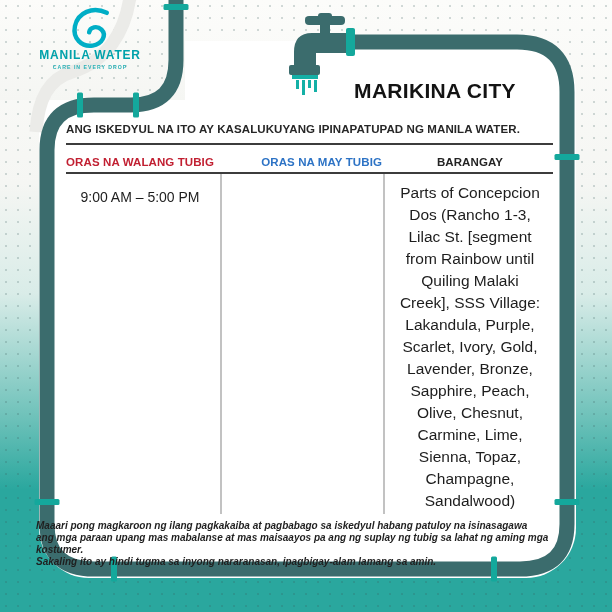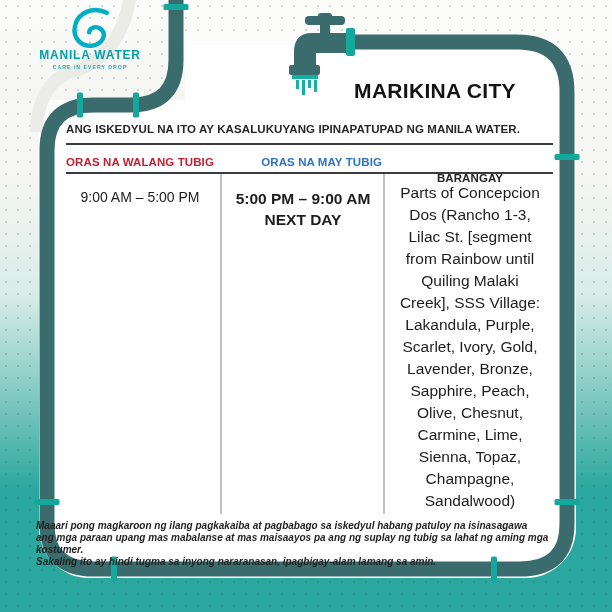--- a/index.html
+++ b/index.html
@@ -122,29 +122,27 @@
 </svg>
 
 <div class="content">
   <div class="city">MARIKINA CITY</div>
   <div class="notice">ANG ISKEDYUL NA ITO AY KASALUKUYANG IPINAPATUPAD NG MANILA WATER.</div>
 
   <div class="rule rule-top"></div>
 
   <div class="hdr hdr-1" style="color: rgb(193, 31, 49);">ORAS NA WALANG TUBIG</div>
   <div class="hdr hdr-2" style="color: rgb(45, 115, 197);">ORAS NA MAY TUBIG</div>
-  <div class="hdr hdr-3" style="color: rgb(36, 36, 36); margin-top: 16px;">BARANGAY</div>
+  <div class="hdr hdr-3" style="color: rgb(36, 36, 36);">BARANGAY</div>
 
   <div class="rule rule-header"></div>
   <div class="vdiv vdiv-1"></div>
   <div class="vdiv vdiv-2"></div>
 
   <div class="cell cell-1">9:00 AM – 5:00 PM</div>
-  <div class="cell cell-2">5:00 PM – 9:00 AM
-NEXT DAY</div>
   <div class="cell cell-3">Parts of Concepcion
 Dos (Rancho 1-3,
 Lilac St. [segment
 from Rainbow until
 Quiling Malaki
 Creek], SSS Village:
 Lakandula, Purple,
 Scarlet, Ivory, Gold,
 Lavender, Bronze,
 Sapphire, Peach,

